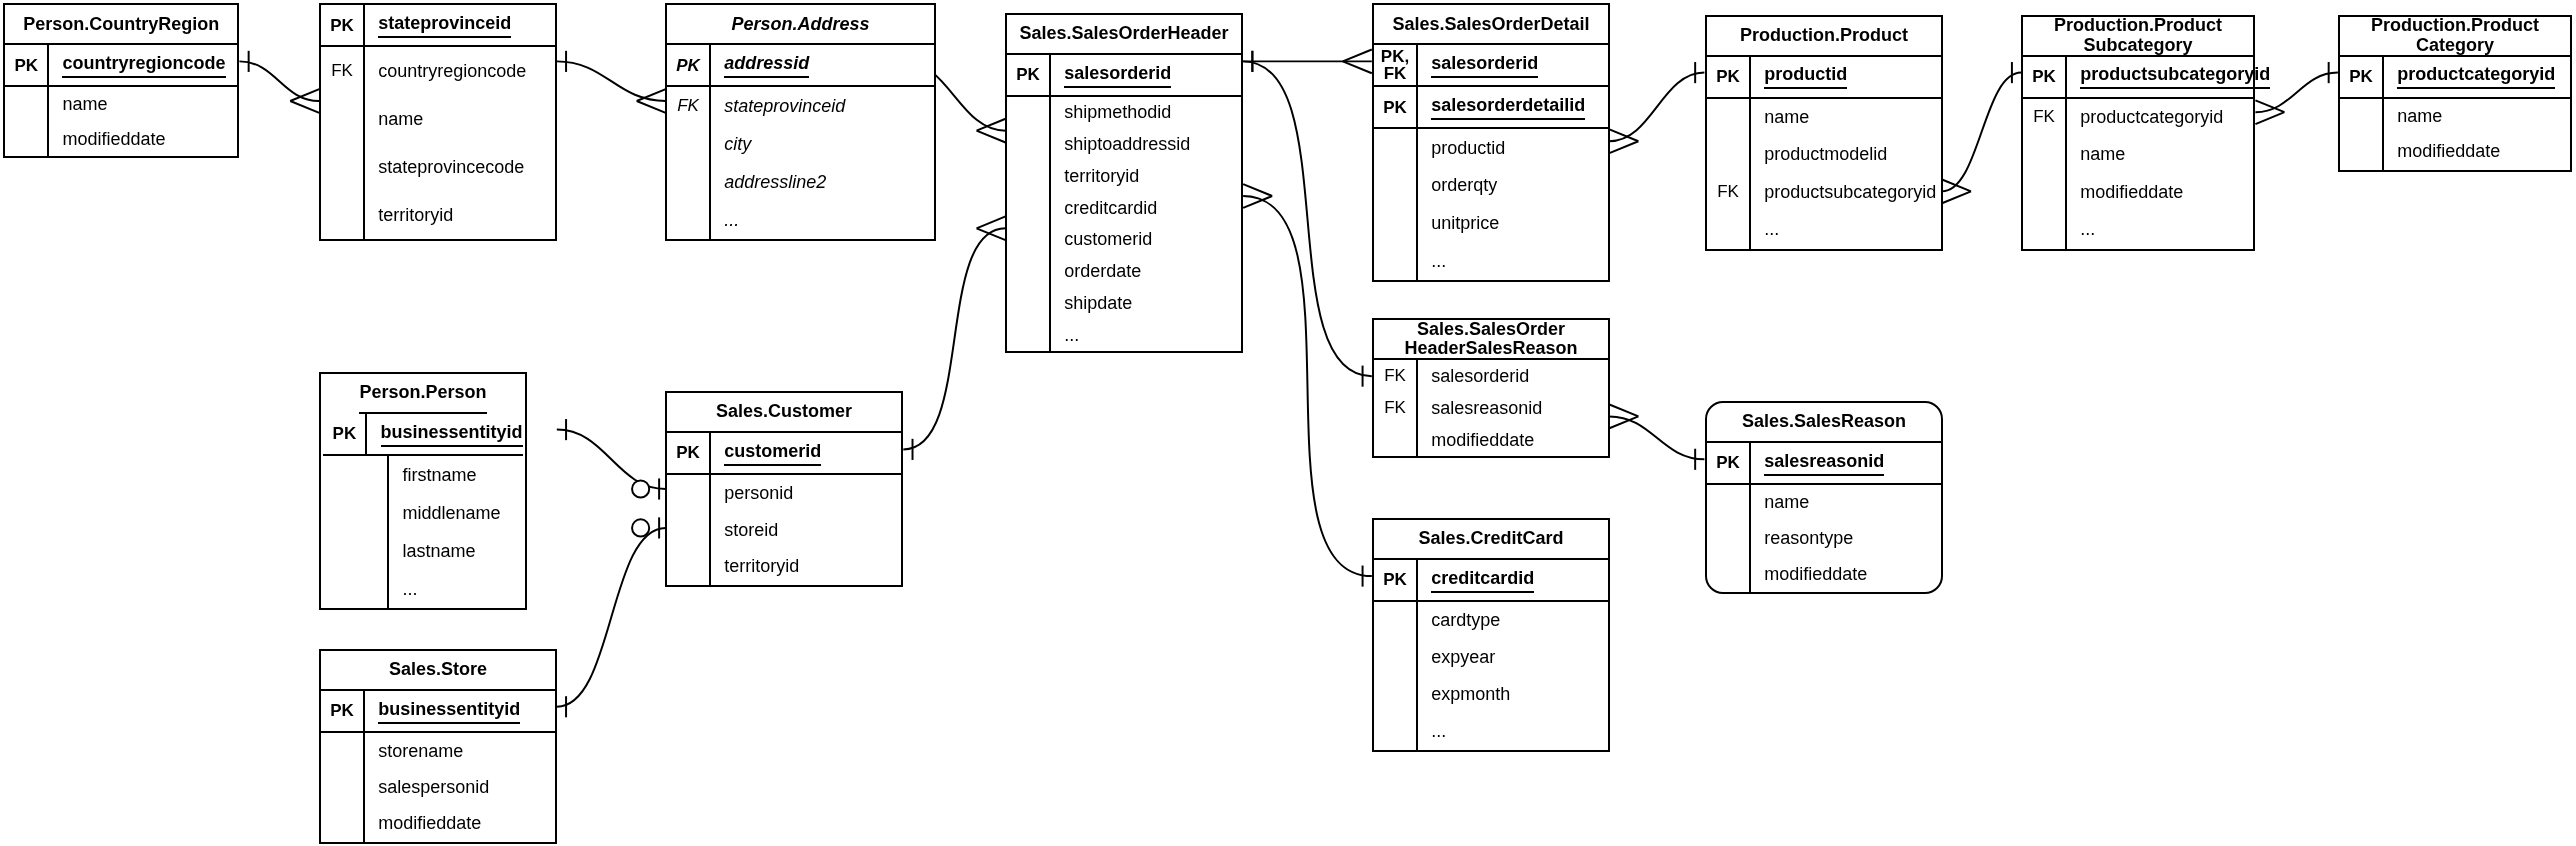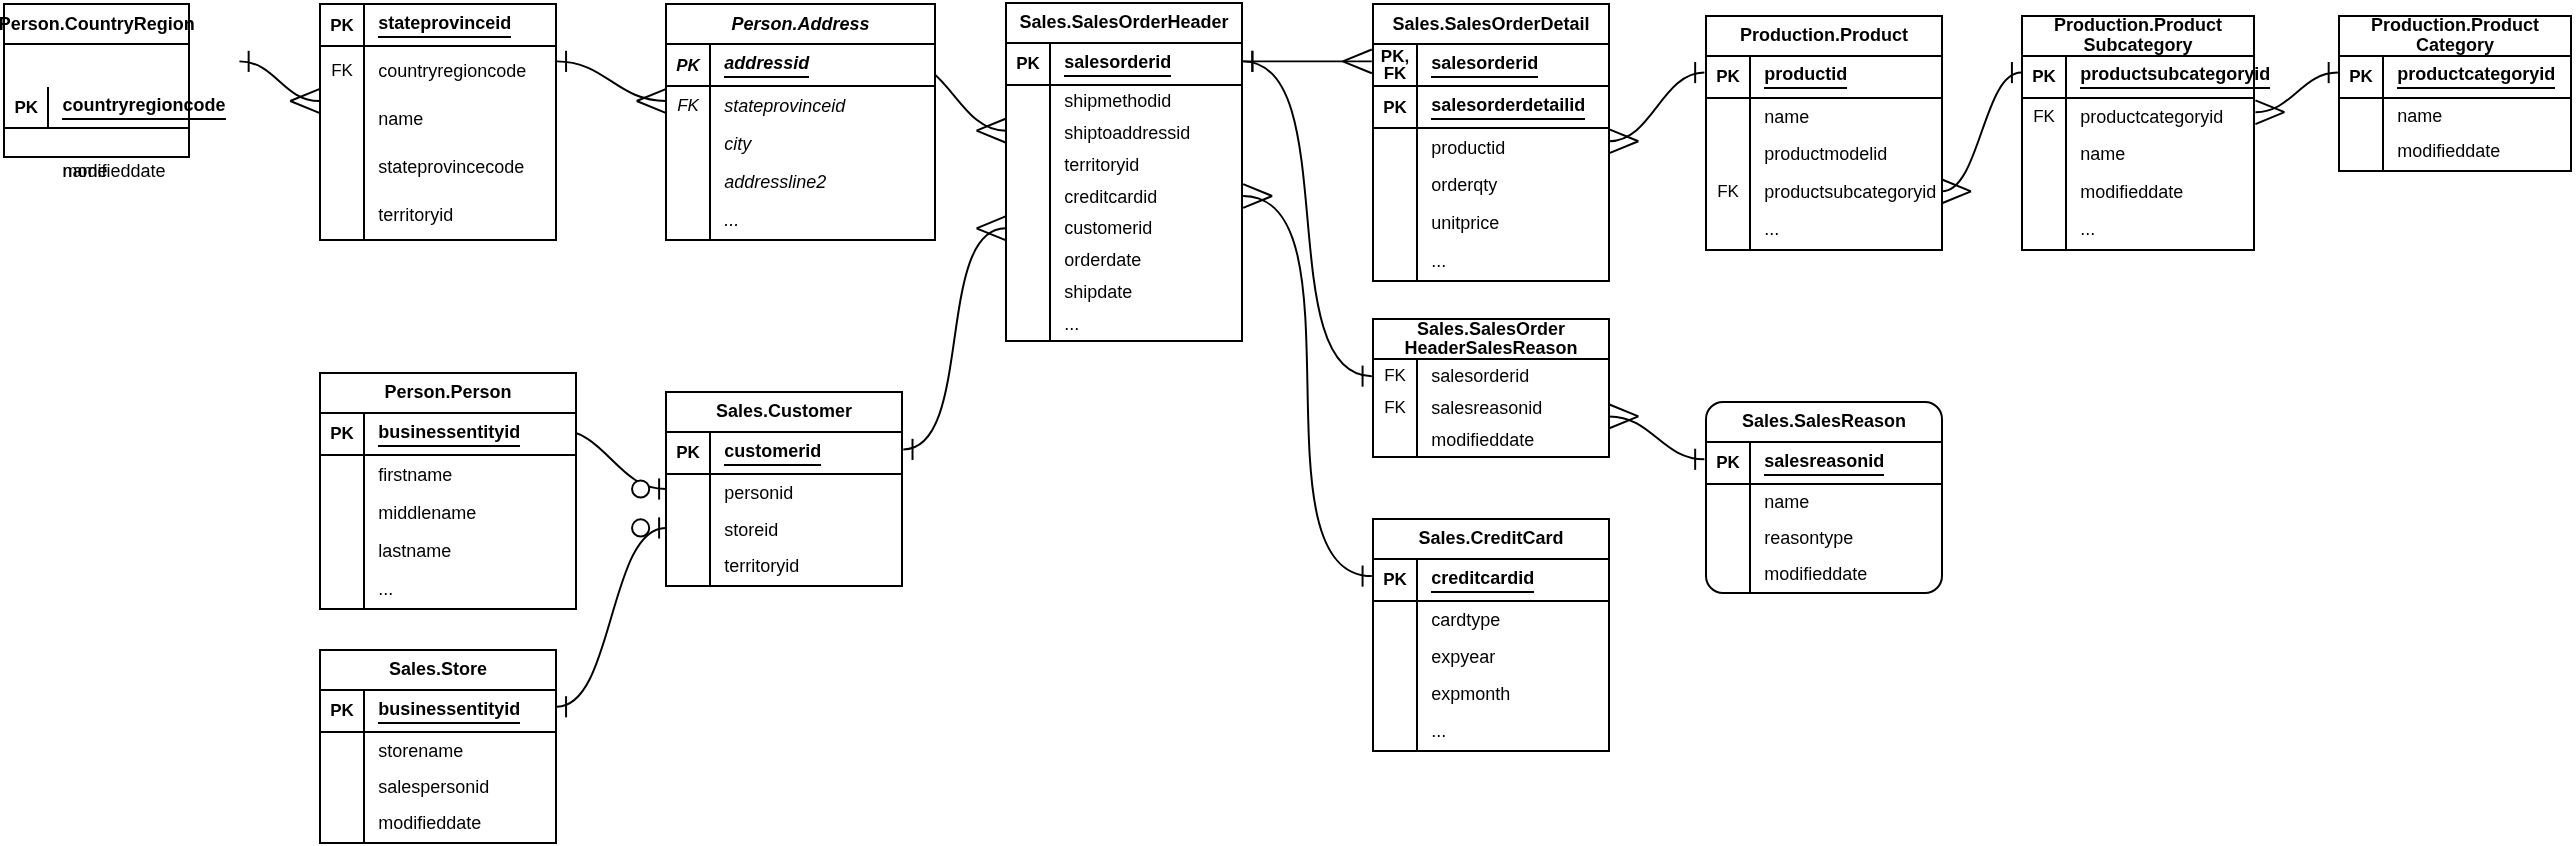--- a/index.html
+++ b/index.html
@@ -86,21 +86,21 @@
       <path d="M 843 651 C 917.25 651, 933.75 741, 1008 741" class="wire"></path>
       <path d="M 857 635 L 857 667" class="wire"></path>
       <path d="M 998 725 L 998 757" class="wire"></path>
       <circle cx="970" cy="741" r="13" class="wire-circle"></circle>
       <path d="M 843 1071 C 929.72 1071, 921.28 800, 1008 800" class="wire"></path>
       <path d="M 857 1055 L 857 1087" class="wire"></path>
       <path d="M 998 784 L 998 816" class="wire"></path>
       <circle cx="970" cy="800" r="13" class="wire-circle"></circle>
     </svg>
 
-<div class="tbl" style="left: 3.3px; top: 3.3px; width: 187px; height: 155px; gap: 42px;">
+<div class="tbl" style="left: 3.3px; top: 3.3px; width: 236px; height: 155px;">
       <div class="tbl-title">
         <div>Person.CountryRegion</div>
       </div>
       <div class="key-row">
         <div class="key-cell">PK</div>
         <div class="name-cell">
           <span class="pk-name">countryregioncode</span>
         </div>
       </div>
       <div class="tbl-body">
@@ -154,21 +154,21 @@
           <div class="body-key"></div>
         </div>
         <div class="body-namecol">
           <div class="body-name">stateprovinceid</div>
           <div class="body-name">city</div>
           <div class="body-name">addressline2</div>
           <div class="body-name">...</div>
         </div>
       </div>
     </div>
-    <div class="tbl" style="left: 1005px; top: 2px; width: 238px; height: 340px;">
+    <div class="tbl" style="left: 1005px; top: 13px; width: 238px; height: 340px;">
       <div class="tbl-title">
         <div>Sales.SalesOrderHeader</div>
       </div>
       <div class="key-row">
         <div class="key-cell">PK</div>
         <div class="name-cell">
           <span class="pk-name">salesorderid</span>
         </div>
       </div>
       <div class="tbl-body">
@@ -292,21 +292,21 @@
         <div class="body-keycol">
           <div class="body-key"></div>
           <div class="body-key"></div>
         </div>
         <div class="body-namecol">
           <div class="body-name">name</div>
           <div class="body-name">modifieddate</div>
         </div>
       </div>
     </div>
-    <div class="tbl" style="left: 319px; top: 372px; width: 258px; height: 238px;">
+    <div class="tbl" style="left: 319px; top: 372px; width: 208px; height: 238px; align-items: center;">
       <div class="tbl-title">
         <div>Person.Person</div>
       </div>
       <div class="key-row">
         <div class="key-cell">PK</div>
         <div class="name-cell">
           <span class="pk-name">businessentityid</span>
         </div>
       </div>
       <div class="tbl-body">

